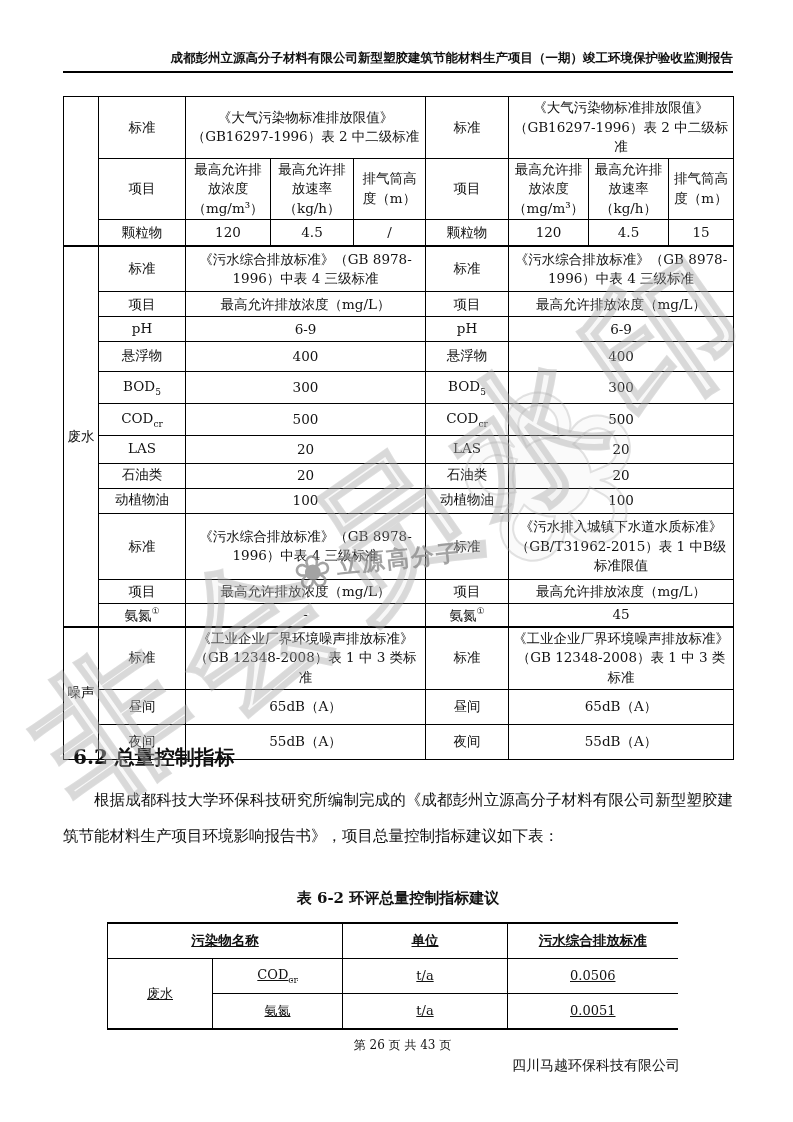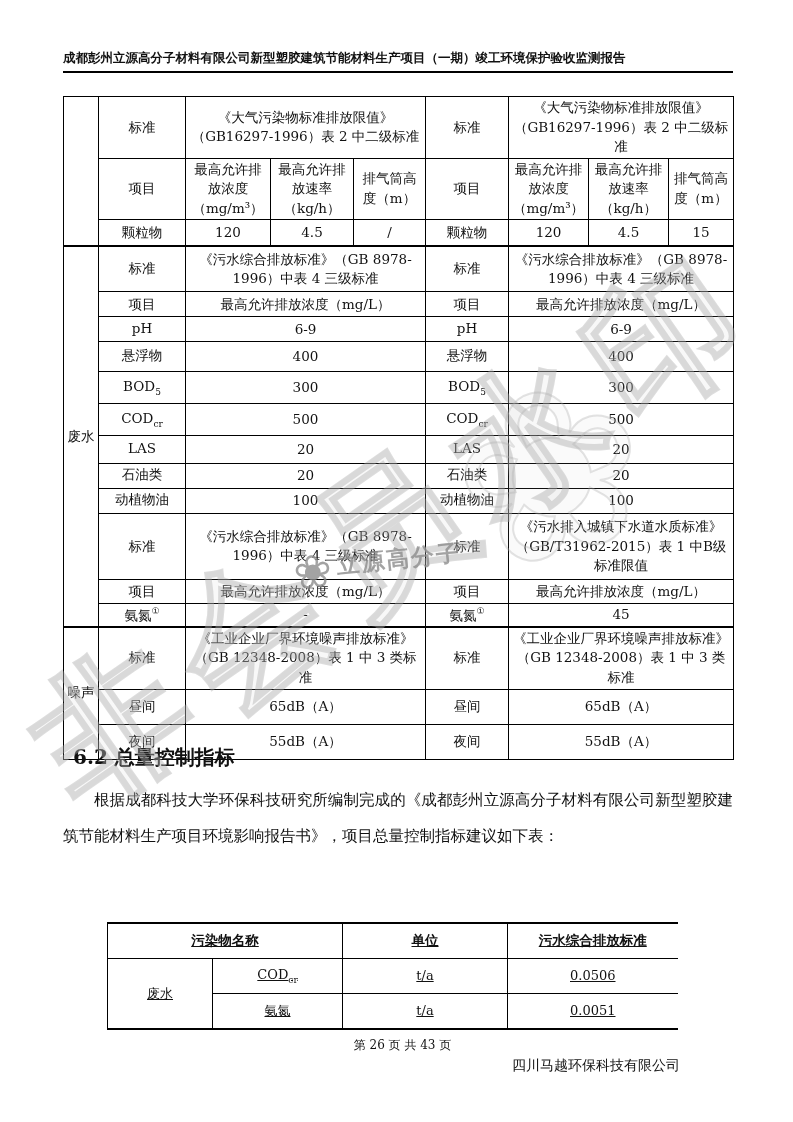--- a/index.html
+++ b/index.html
@@ -5,21 +5,21 @@
   html,body{margin:0;padding:0;background:#e8e8e8;}
   .page{
     position:relative;width:793px;height:1122px;background:#ffffff;
     margin:0 auto;overflow:hidden;
     font-family:"DejaVu Serif","Liberation Serif",serif;
     color:#111;
   }
   
   .doc-header{
     position:absolute;left:63px;top:50px;width:670px;
-    text-align:left;font-size:12.5px;font-weight:bold;
+    text-align:right;font-size:12.5px;font-weight:bold;
     padding-bottom:5px;border-bottom:2px solid #000;line-height:16px;
   }
   
   .std-table{
     position:absolute;left:63px;top:96px;width:670px;
     border-collapse:collapse;table-layout:fixed;
   }
   .std-table td{
     border:1px solid #000;text-align:center;vertical-align:middle;
     font-size:13.5px;line-height:1.45;padding:1px 2px;word-break:break-word;
@@ -225,20 +225,21 @@
       <td>夜间</td>
       <td colspan="3">55dB（A）</td>
       <td>夜间</td>
       <td colspan="3">55dB（A）</td>
     </tr>
   </tbody>
     </table>
 
   <div class="sec-heading">6.2 总量控制指标</div>
   <div class="sec-para">根据成都科技大学环保科技研究所编制完成的《成都彭州立源高分子材料有限公司新型塑胶建筑节能材料生产项目环境影响报告书》，项目总量控制指标建议如下表：</div>
+  <div class="tbl-caption">表 6-2  环评总量控制指标建议</div>
 
   <table class="total-table">
     <colgroup>
       <col style="width:105px">
         <col style="width:130px">
         <col style="width:165px">
         <col style="width:170px">
     </colgroup>
     <tbody>
         <tr class="hdr" style="height:26px">

